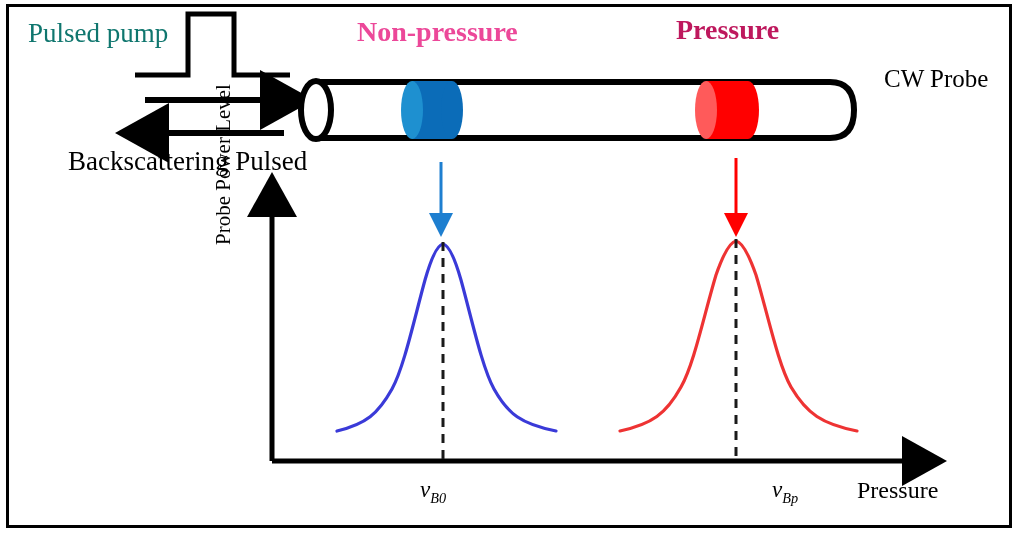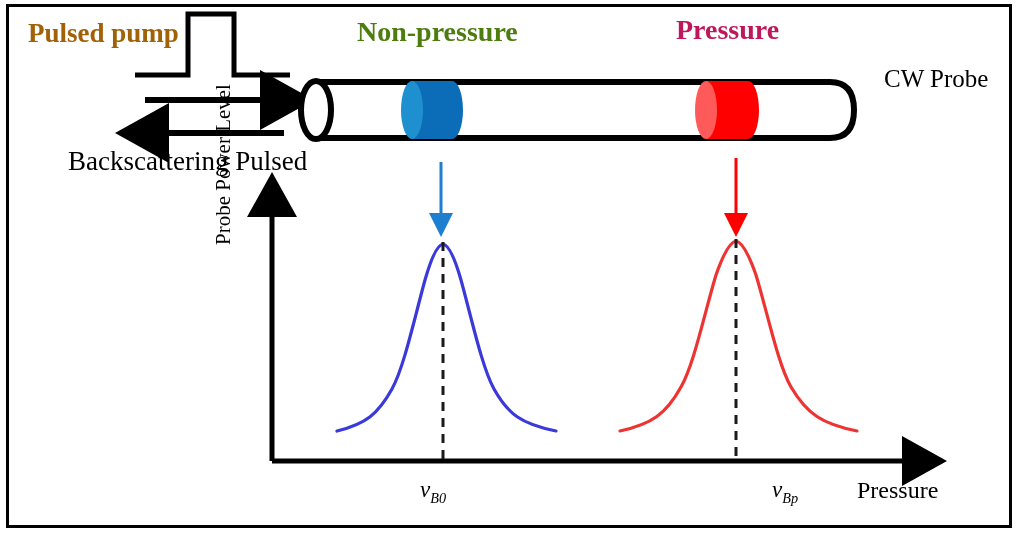--- a/index.html
+++ b/index.html
@@ -28,35 +28,34 @@
   }
   .lbl {
     position: absolute;
     white-space: nowrap;
     line-height: 1;
   }
   #pulsed-pump-label {
     left: 28px;
     top: 20px;
     font-size: 27px;
-    color: #a16207;
-    font-weight: bold;
+    color: #0f766e;
   }
   #backscattering-label {
     left: 68px;
     top: 148px;
     font-size: 27px;
     color: #000000;
   }
   #nonpressure-label {
     left: 357px;
     top: 18px;
     font-size: 28px;
     font-weight: bold;
-    color: #4d7c0f;
+    color: #ec4899;
   }
   #pressure-label {
     left: 676px;
     top: 16px;
     font-size: 28px;
     font-weight: bold;
     color: #be185d;
   }
   #cwprobe-label {
     left: 884px;

